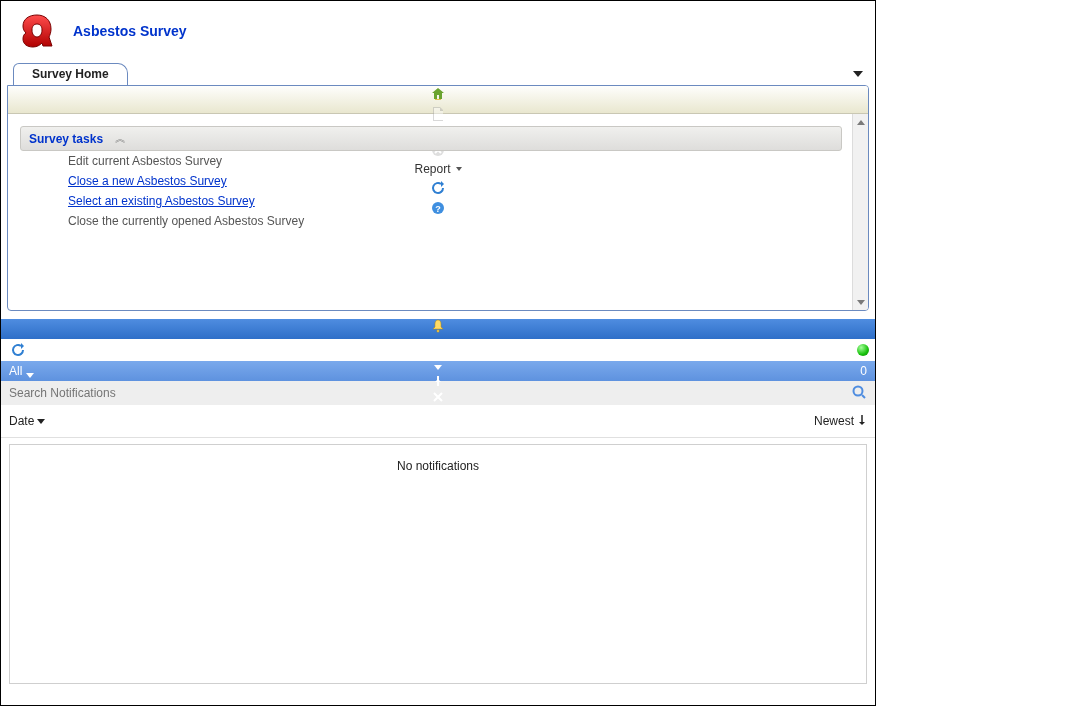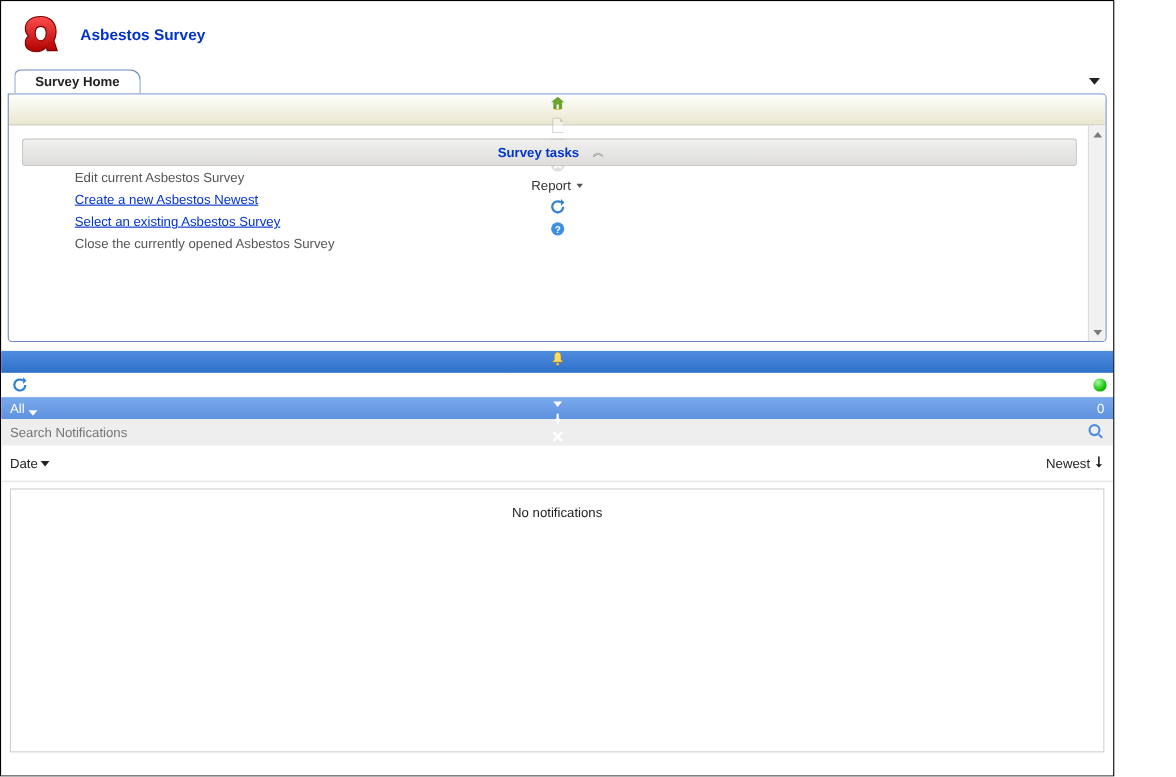--- a/index.html
+++ b/index.html
@@ -4,21 +4,21 @@
 <style>
   * { box-sizing: border-box; }
   body {
     margin: 0;
     font-family: Tahoma, Arial, sans-serif;
     font-size: 12px;
     background: #fff;
     color: #222;
   }
   .app-frame {
-    width: 1013px;
+    width: 876px;
     height: 706px;
     border: 1px solid #000;
     position: relative;
     overflow: hidden;
   }
   
   .hdr {
     display: flex;
     align-items: center;
     padding: 8px 10px 10px 14px;
@@ -135,21 +135,21 @@
     border-left: 4px solid transparent;
     border-right: 4px solid transparent;
   }
   .scroll-v .ar.up .t { border-bottom: 5px solid #7a7a7a; }
   .scroll-v .ar.dn .t { border-top: 5px solid #7a7a7a; }
   .task-hdr {
     background: linear-gradient(#f0f0ee, #dedddb);
     border: 1px solid #c9c8c4;
     border-radius: 3px;
     padding: 4px 8px;
-    display: flex; align-items: center; justify-content: center; gap: 12px;
+    display: flex; align-items: center; justify-content: flex-start; gap: 12px;
   }
   .task-hdr-title {
     color: #0033cc;
     font-weight: bold;
   }
   .task-hdr .chev {
     color: #888;
     font-size: 11px;
     letter-spacing: -3px;
   }
@@ -340,21 +340,21 @@
     <div class="content">
       <div class="task-hdr">
         <span class="task-hdr-title">Survey tasks</span>
         <span class="chev">︽</span>
       </div>
       <div class="task-list">
         <div class="item">
           <span class="plain">Edit current Asbestos Survey</span>
         </div>
         <div class="item">
-          <a>Create a new Asbestos Newest</a>
+          <a>Close a new Asbestos Survey</a>
         </div>
         <div class="item">
           <a>Select an existing Asbestos Survey</a>
         </div>
         <div class="item">
           <span class="plain">Close the currently opened Asbestos Survey</span>
         </div>
       </div>
     </div>
 

